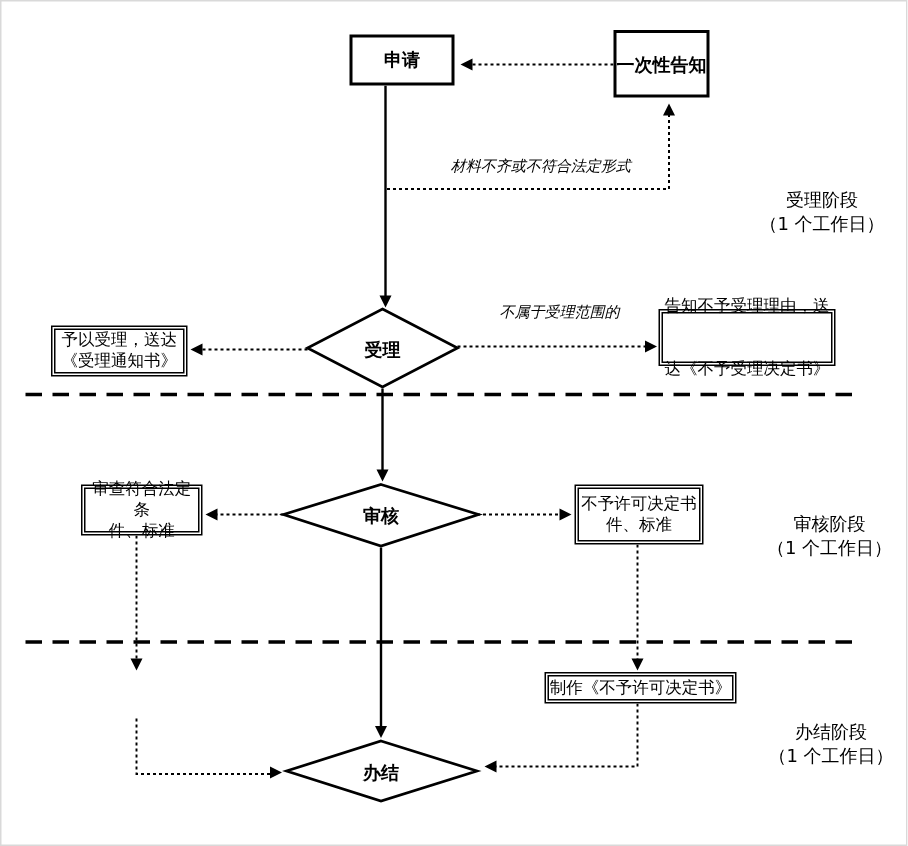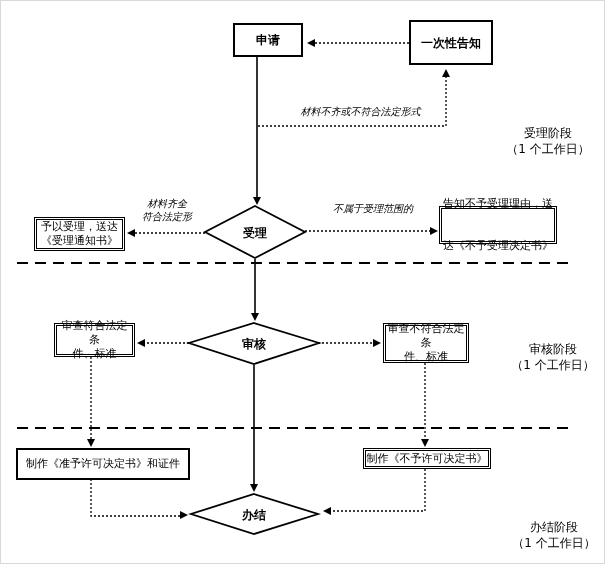--- a/index.html
+++ b/index.html
@@ -93,73 +93,66 @@
       <polygon points="254,205 304,231 254,257 204,231"></polygon>
       <polygon points="253,322 318,342 253,363 188,342"></polygon>
       <polygon points="253,493 317,513 253,533 190,513"></polygon>
     </g>
   </svg>
 
   <div class="node solid2" style="left:232px;top:22px;width:70px;height:34px;">
     <span class="node-label">申请</span>
   </div>
 
-  <div class="node solid2" style="left:408px;top:19px;width:84px;height:45px;">
+  <div class="node solid2" style="left:408px;top:19px;width:64px;height:45px;">
     <span class="node-label">一次性告知</span>
   </div>
 
   <div class="node dbl" style="left:33px;top:216px;width:91px;height:34px;">
     <span class="boxtext">予以受理，送达</span>
     <span class="boxtext">《受理通知书》</span>
   </div>
 
   <div class="node dbl" style="left:438px;top:205px;width:118px;height:38px;gap:28px;">
     <span class="boxtext">告知不予受理理由，送</span>
     <span class="boxtext">达《不予受理决定书》</span>
   </div>
 
   <div class="node dbl" style="left:53px;top:322px;width:81px;height:34px;">
     <span class="boxtext">审查符合法定条</span>
     <span class="boxtext">件、标准</span>
   </div>
 
   <div class="node dbl" style="left:382px;top:322px;width:86px;height:40px;">
-    <span class="boxtext">审查不符合法定条</span>
+    <span class="boxtext">不予许可决定书</span>
     <span class="boxtext">件、标准</span>
   </div>
 
-  <div class="node solid2" style="left:15px;top:447px;width:174px;height:32px;">
-    <span class="boxtext">制作《准予许可决定书》和证件</span>
-  </div>
 
   <div class="node dbl" style="left:362px;top:447px;width:128px;height:21px;">
     <span class="boxtext">制作《不予许可决定书》</span>
   </div>
 
   <div class="diamond-label" style="left:224px;top:224px;width:60px;">受理</div>
   <div class="diamond-label" style="left:223px;top:335px;width:60px;">审核</div>
   <div class="diamond-label" style="left:223px;top:506px;width:60px;">办结</div>
 
   <div class="edge-label" style="left:292px;top:104px;width:135px;">材料不齐或不符合法定形式</div>
 
-  <div class="edge-label" style="left:133px;top:196px;width:66px;">
-    <div>材料齐全</div>
-    <div>符合法定形</div>
-  </div>
 
   <div class="edge-label" style="left:327px;top:201px;width:90px;">不属于受理范围的</div>
 
   <div class="stage-label" style="left:497px;top:124px;width:100px;">
     <div>受理阶段</div>
     <div>（1 个工作日）</div>
   </div>
 
   <div class="stage-label" style="left:502px;top:340px;width:100px;">
     <div>审核阶段</div>
     <div>（1 个工作日）</div>
   </div>
 
-  <div class="stage-label" style="left:503px;top:479px;width:100px;margin-top:39px;">
+  <div class="stage-label" style="left:503px;top:479px;width:100px;">
     <div>办结阶段</div>
     <div>（1 个工作日）</div>
   </div>
 
 </div>
 
 </body></html>

